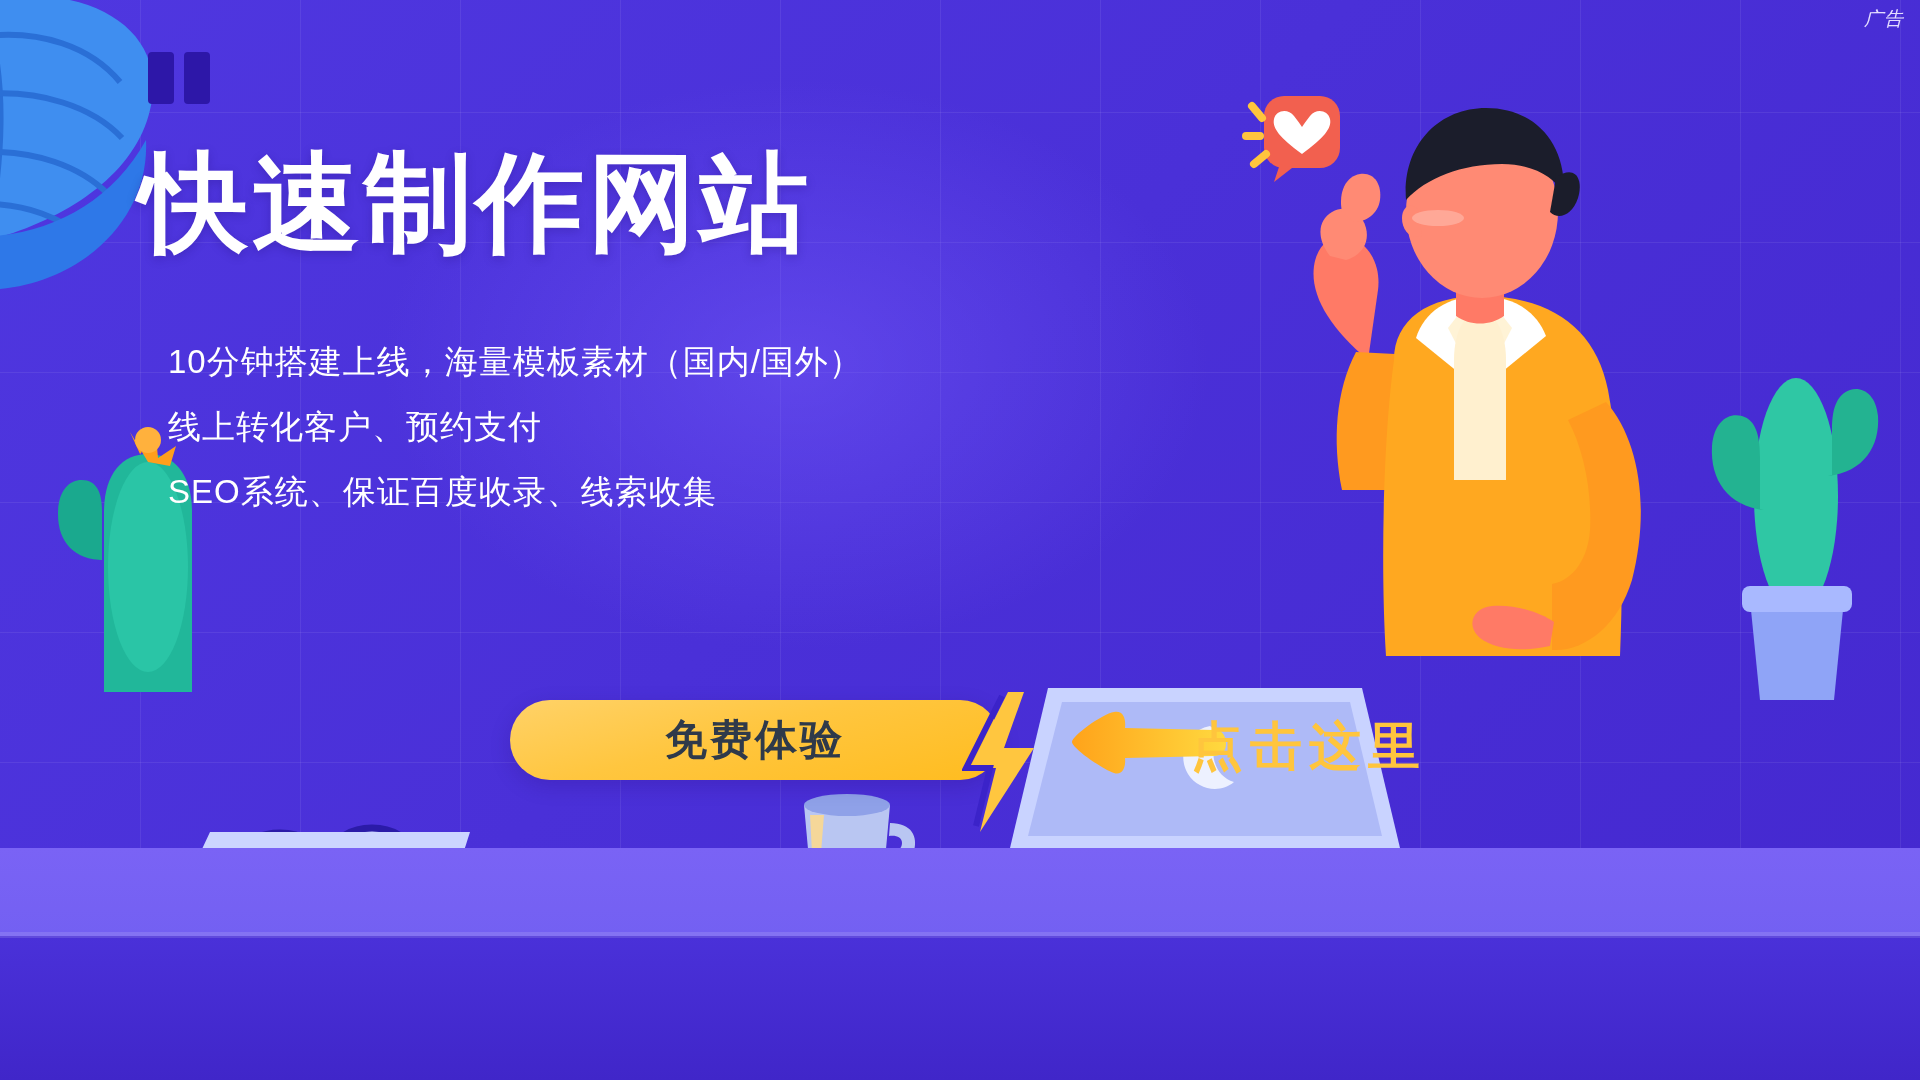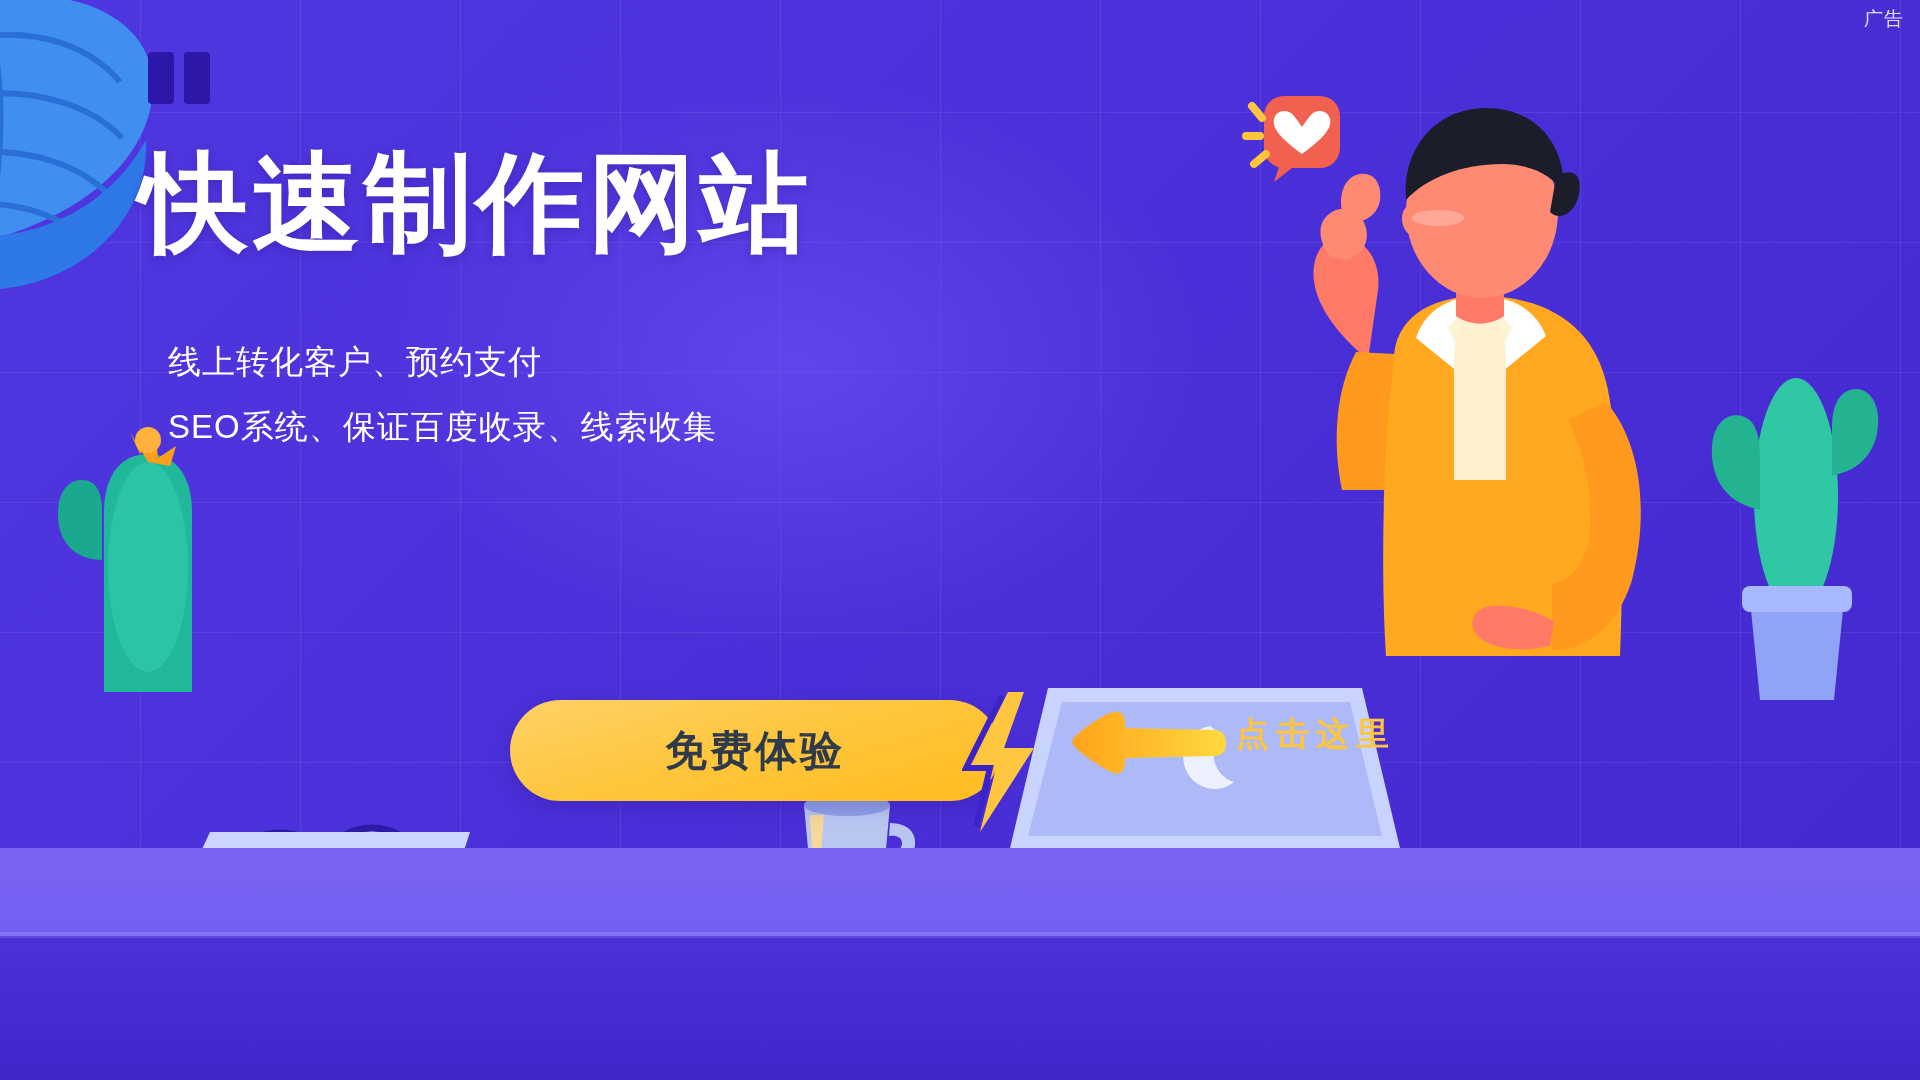--- a/index.html
+++ b/index.html
@@ -83,42 +83,42 @@
     width:820px;
   }
   .bullet {
     font-size:33px; line-height:1.0;
     color:#ffffff; white-space:nowrap;
     margin-bottom:32px; letter-spacing:1px;
   }
   
   .cta-btn {
     position:absolute; left:510px; top:700px;
-    width:490px; height:101px;
+    width:490px; height:80px;
     border-radius:54px;
     background:linear-gradient(165deg,#ffd268 0%,#ffc63f 45%,#ffbc1f 100%);
     border:none; cursor:pointer;
     display:flex; align-items:center; justify-content:center;
     box-shadow:0 6px 20px rgba(40,15,120,.22);
   }
   .cta-btn span {
     font-size:42px; font-weight:bold; color:#2f3a4a;
     letter-spacing:3px;
   }
   .bolt { position:absolute; left:962px; top:692px; width:80px; height:140px; }
   .arrow-left { position:absolute; left:1068px; top:706px; width:160px; height:72px; }
   .click-here {
-    position:absolute; left:1236px; top:712px;
-    font-size:33px; font-weight:bold; color:#ffc53d;
+    position:absolute; left:1191px; top:712px;
+    font-size:52px; font-weight:bold; color:#ffc53d;
     letter-spacing:7px; white-space:nowrap;
   }
   
   .ad-label {
     position:absolute; right:16px; top:6px;
-    font-size:19px; color:#e3dcff; letter-spacing:1px;
+    font-size:19px; color:#e3dcff; letter-spacing:1px;font-style:italic;
   }
 </style>
 </head>
 <body>
 
 <div class="banner">
 
   <div class="grid"></div>
   <div class="glow"></div>
 
@@ -213,20 +213,21 @@
     <path d="M80,66 L240,66" stroke="#9aa9ef" stroke-width="7"></path>
   </svg>
 
   <div class="desk-shadow"></div>
   <div class="desk"></div>
   <div class="desk-edge"></div>
 
   <div class="headline">快速制作网站</div>
 
   <div class="bullets">
+    <div class="bullet">10分钟搭建上线，海量模板素材（国内/国外）</div>
     <div class="bullet">线上转化客户、预约支付</div>
     <div class="bullet">SEO系统、保证百度收录、线索收集</div>
   </div>
 
   <button class="cta-btn">
     <span>免费体验</span>
   </button>
 
   <svg class="bolt" viewBox="0 0 80 140">
     <path d="M46,0 L8,76 L34,76 L18,140 L72,56 L42,56 L62,0 Z" fill="#ffc63f"></path>

